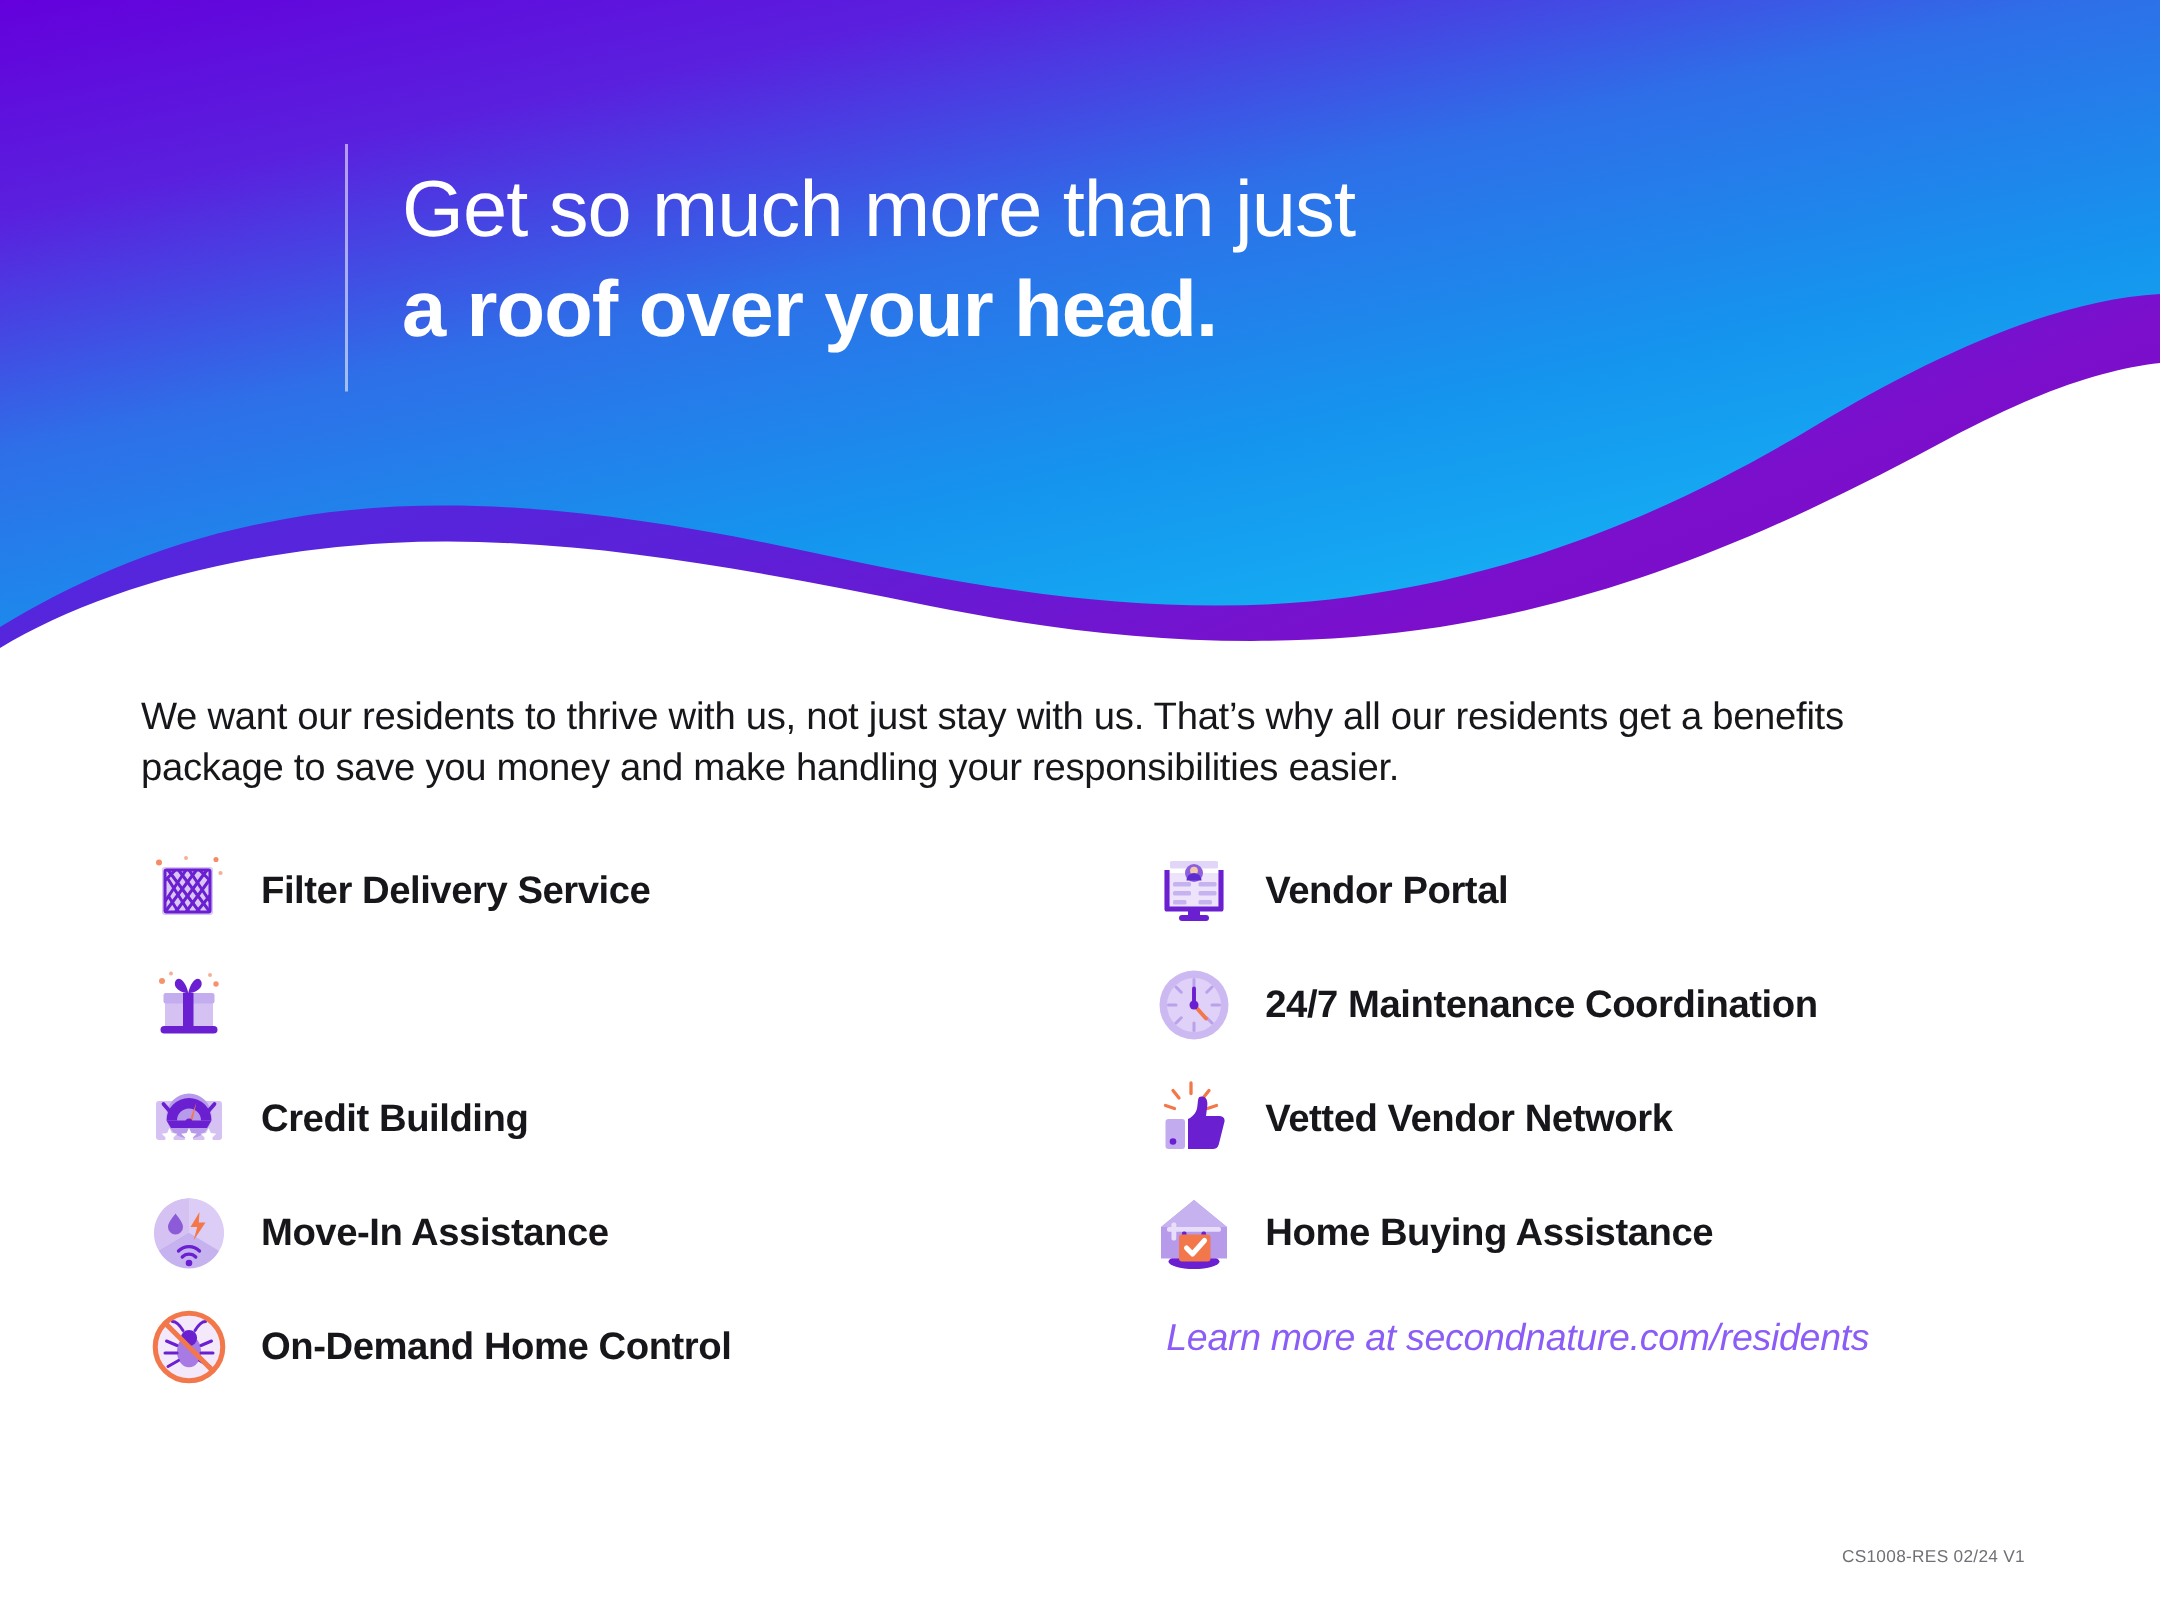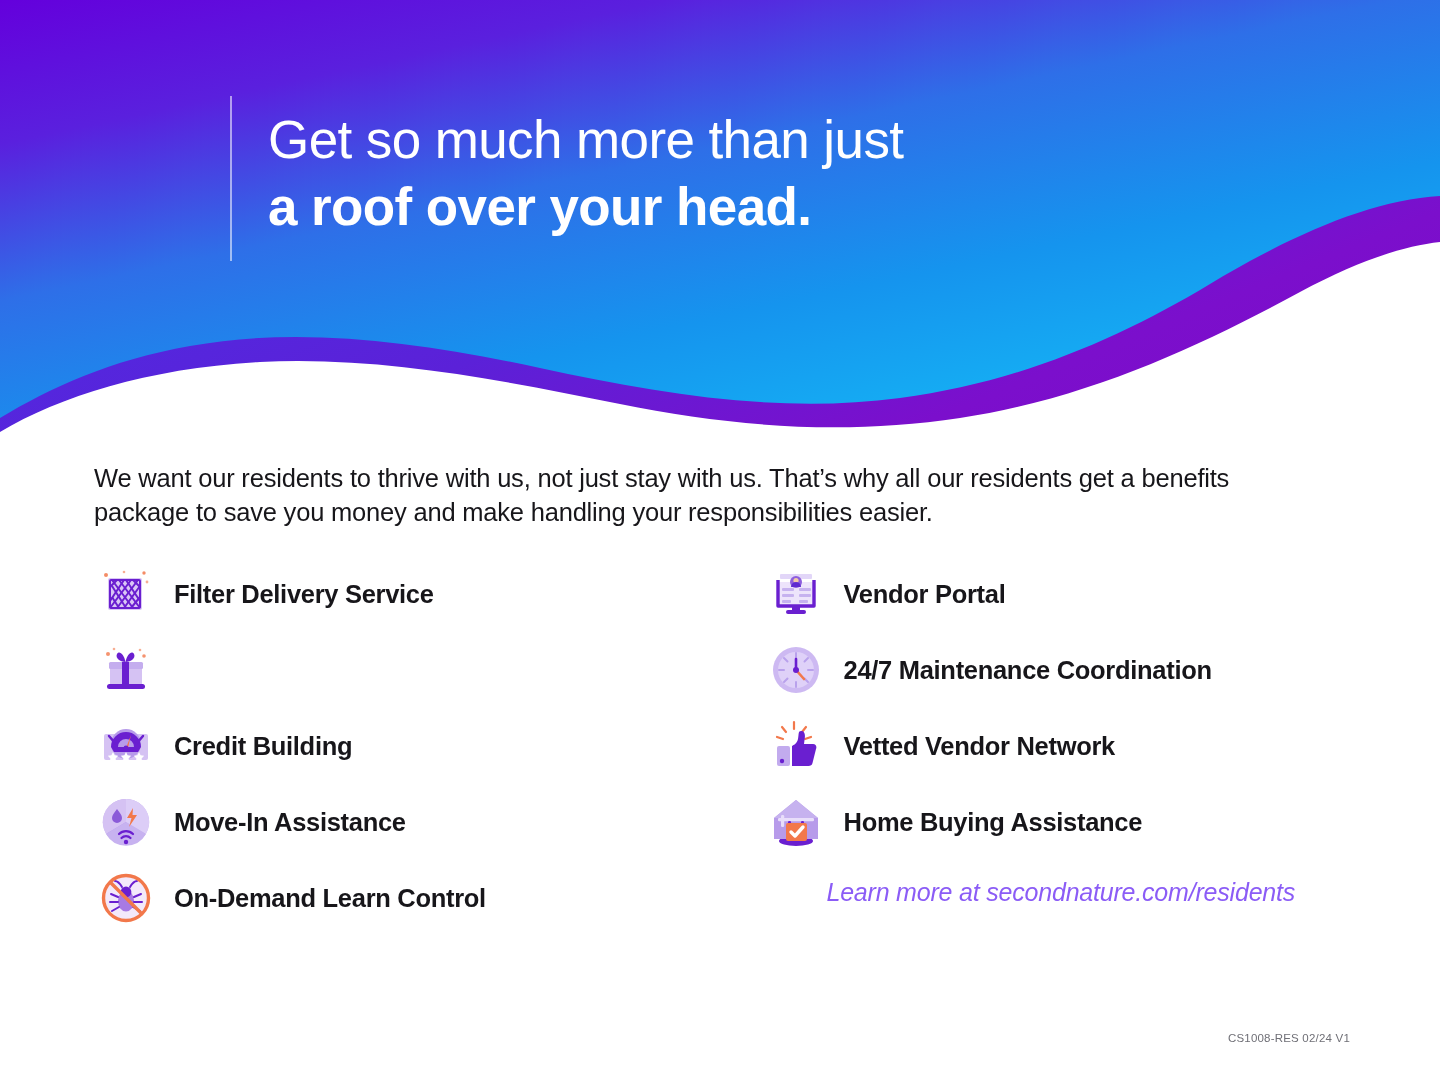--- a/index.html
+++ b/index.html
@@ -122,21 +122,20 @@
   }
 
   
   .features {
     position: absolute;
     left: 94px;
     top: 556px;
     width: 1250px;
     display: flex;
     gap: 16px;
-    text-align: center;
   }
   .feature-col { width: 662px; }
   .feature-col.right { width: 588px; }
 
   .feature-row {
     display: flex;
     align-items: center;
     height: 76px;
   }
   .feature-icon {
@@ -328,21 +327,21 @@
             <g stroke="#6A1FD0" stroke-width="2" fill="none" stroke-linecap="round">
               <path d="M26,19 C23,14 21,13 19,13"></path>
               <path d="M34,19 C37,14 39,13 41,13"></path>
               <path d="M22,29 L15,26 M22,34 L14,34 M23,39 L16,43"></path>
               <path d="M38,29 L45,26 M38,34 L46,34 M37,39 L44,43"></path>
             </g>
             <circle cx="30" cy="30" r="22.5" fill="none" stroke="#F2784B" stroke-width="3.4"></circle>
             <line x1="14.5" y1="14.5" x2="45.5" y2="45.5" stroke="#F2784B" stroke-width="3.4" stroke-linecap="round"></line>
           </svg>
         </span>
-        <span class="feature-label">On-Demand Learn Control</span>
+        <span class="feature-label">On-Demand Home Control</span>
       </div>
     </div>
 
     <div class="feature-col right">
 
       <div class="feature-row">
         <span class="feature-icon">
           <svg width="56" height="56" viewBox="0 0 56 56">
             <rect x="12" y="8" width="32" height="5" rx="1" fill="#E2D6F8"></rect>
             <rect x="10" y="16" width="36" height="24" rx="2" fill="#EDE4FB"></rect>

